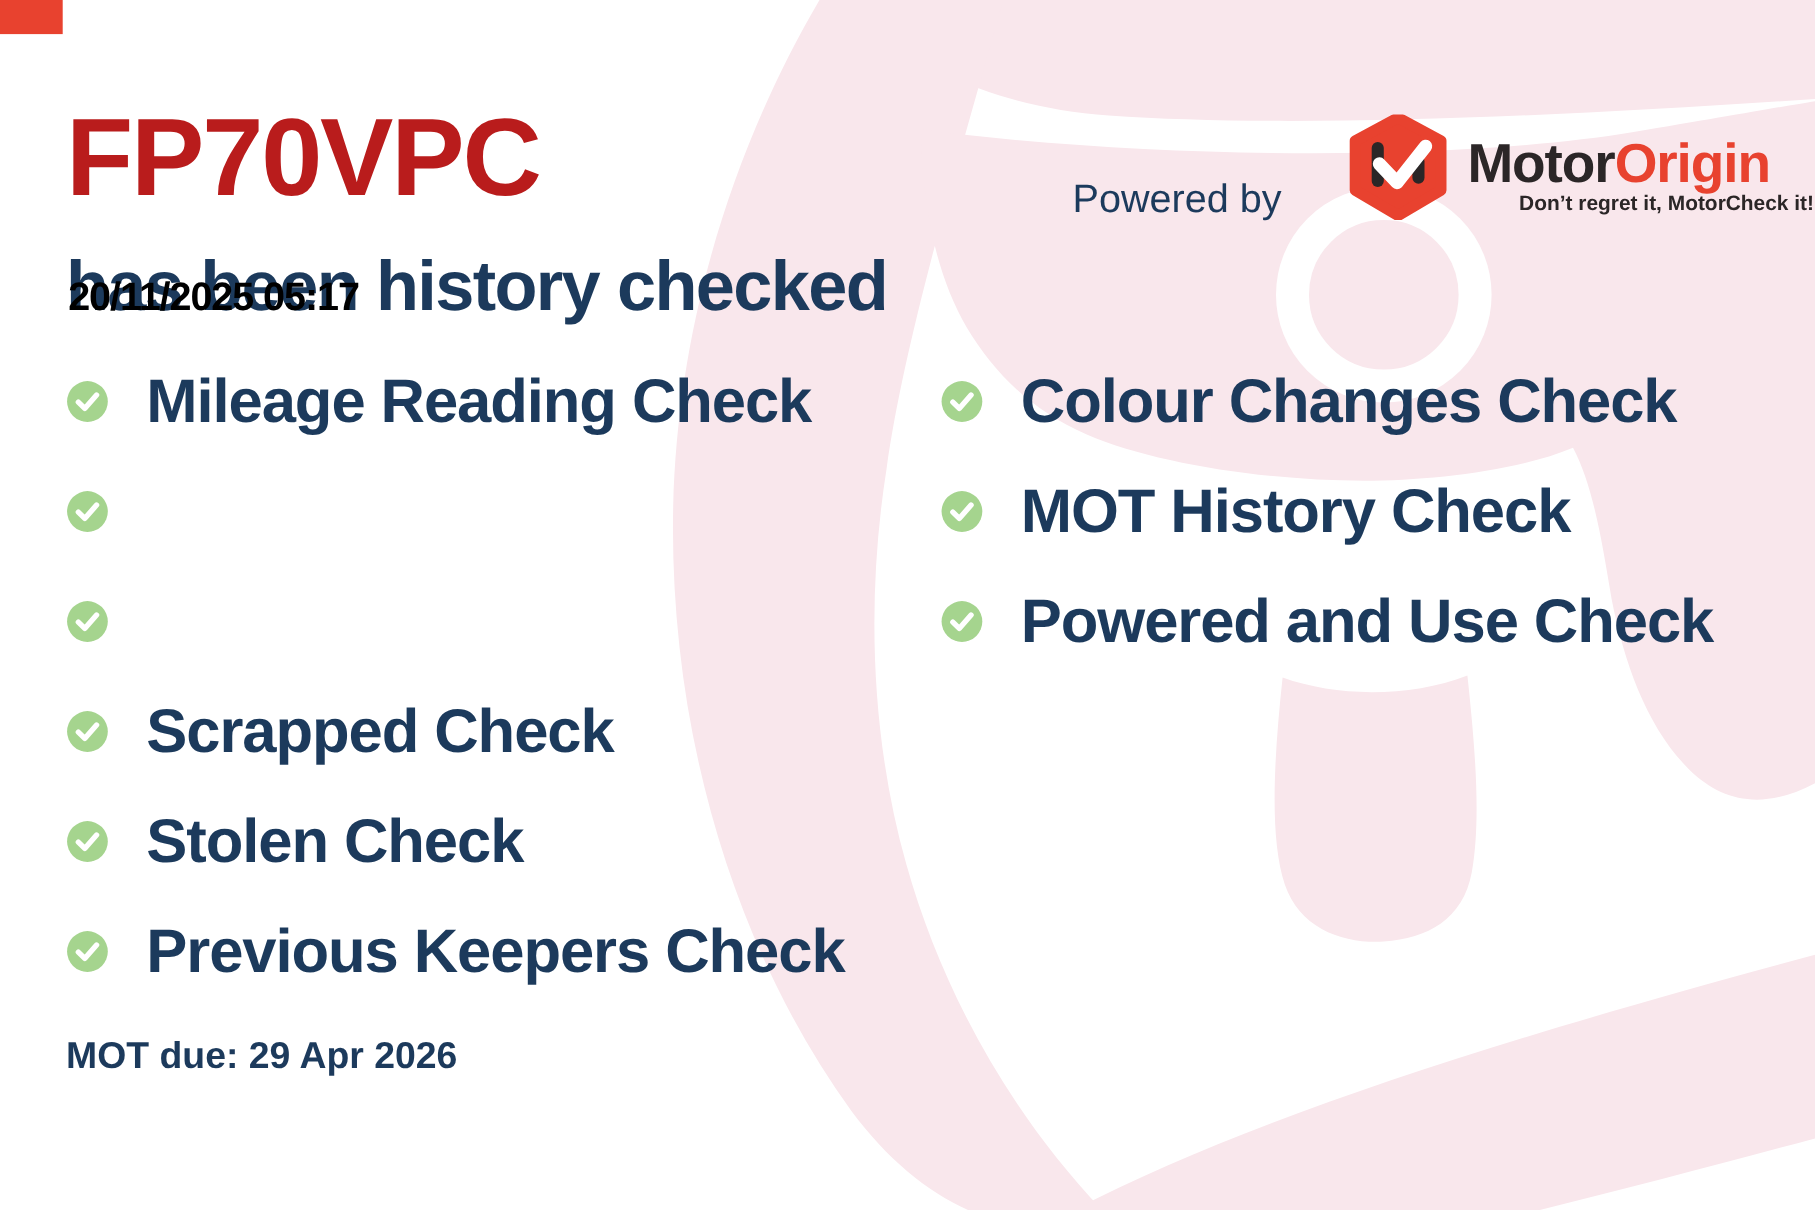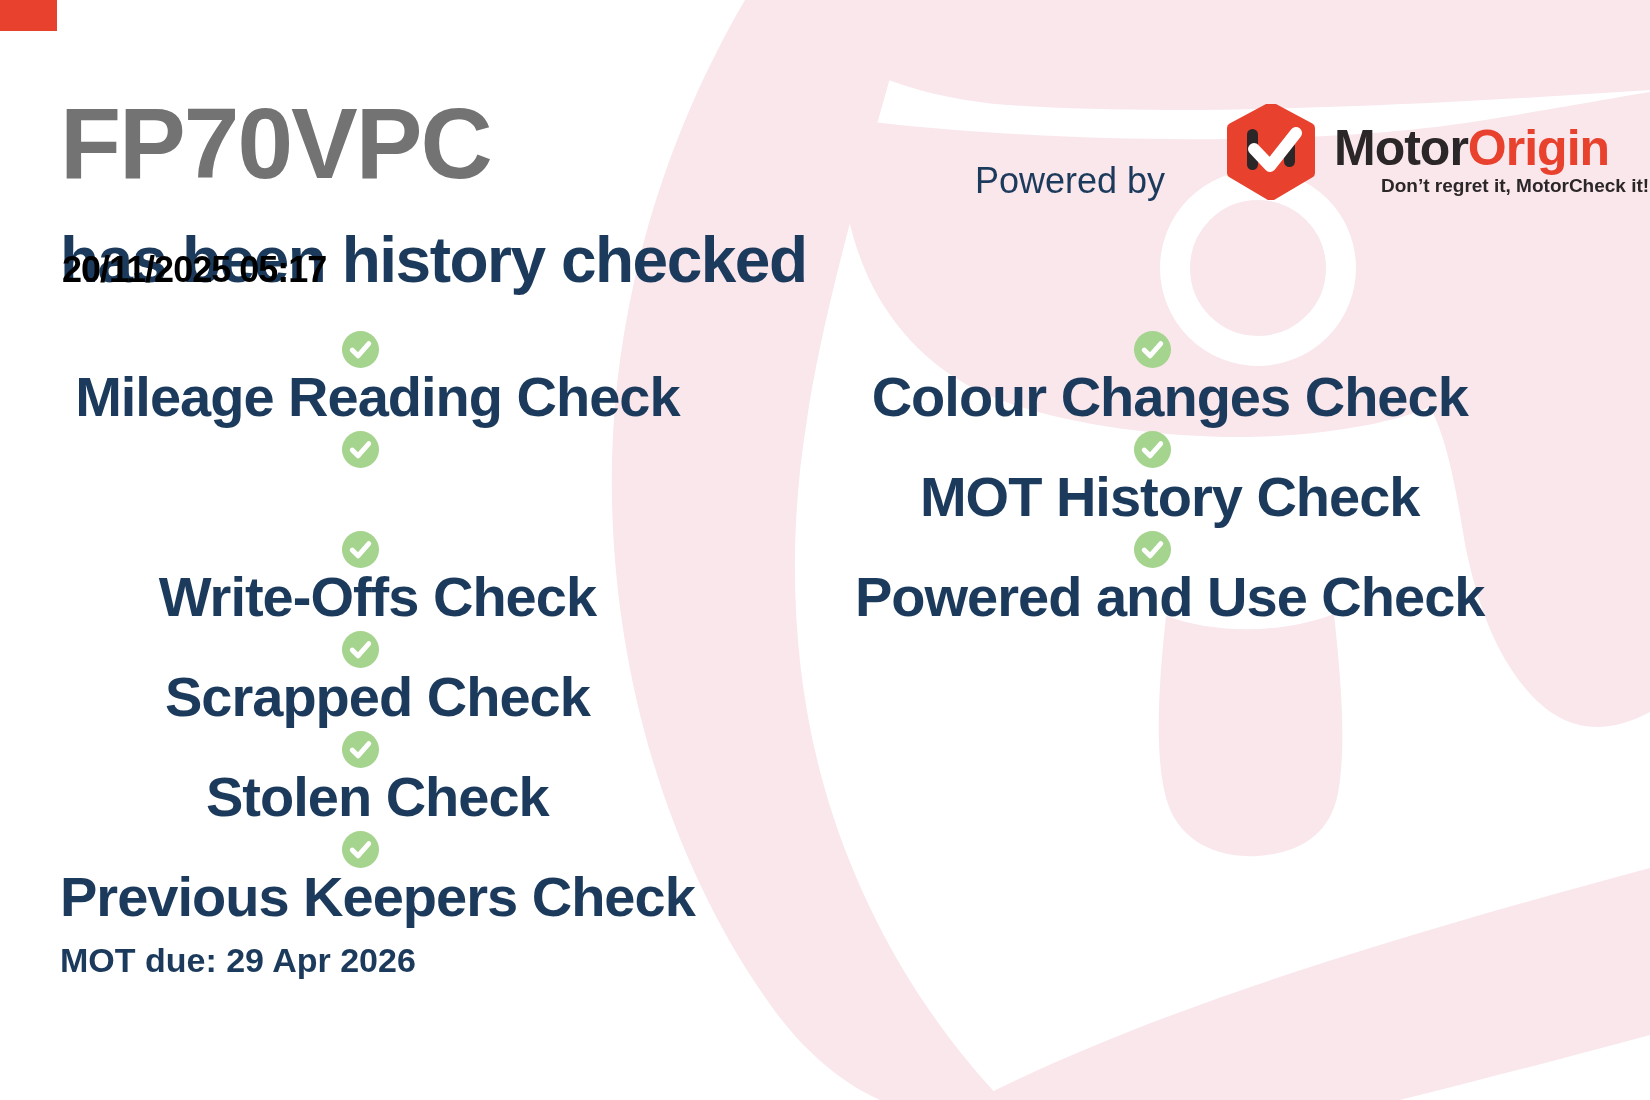--- a/index.html
+++ b/index.html
@@ -8,35 +8,35 @@
     background:#ffffff;
     font-family:"Liberation Sans", sans-serif;
     color:#1c3a5c;
   }
   .bg-wheel{position:absolute;left:0;top:0;width:1650px;height:1100px;z-index:0;}
   .corner-accent{position:absolute;left:0;top:0;width:57px;height:31px;background:#e8422f;z-index:3;}
   .content{position:absolute;left:0;top:0;width:1650px;height:1100px;z-index:2;}
 
   .reg-title{
     position:absolute;left:60px;top:93px;
-    font-size:100px;font-weight:700;line-height:1;letter-spacing:-2px;color:#737373;
+    font-size:100px;font-weight:700;line-height:1;letter-spacing:-2px;color:#b91c1c;
   }
   .subtitle{
     position:absolute;left:60px;top:228px;
     font-size:64px;font-weight:700;line-height:1;letter-spacing:-1.5px;color:#1c3a5c;
   }
   .timestamp{
     position:absolute;left:62px;top:252px;
     font-size:36px;font-weight:700;line-height:1;letter-spacing:-1px;color:#000000;
   }
 
   .check-list{position:absolute;top:330px;}
   .check-list.left{left:60px;}
   .check-list.right{left:855px;}
-  .check-item{display:flex;align-items:center;height:70px;margin-bottom:30px;flex-direction:column;}
+  .check-item{display:flex;align-items:center;height:70px;margin-bottom:30px;}
   .tick{width:39px;height:40px;flex:0 0 39px;margin-right:34px;}
   .check-label{
     font-size:56px;font-weight:700;letter-spacing:-1px;color:#1c3a5c;white-space:nowrap;line-height:1;
   }
 
   .mot-due{
     position:absolute;left:60px;top:943px;
     font-size:34px;font-weight:700;line-height:1;color:#1c3a5c;
   }
 
@@ -95,21 +95,20 @@
       <svg class="tick" viewBox="0 0 40 40">
           <circle cx="20" cy="20" r="19" fill="#a5d48e"></circle>
           <path d="M11.5 20.5 L17.5 26.5 L28.5 14" fill="none" stroke="#ffffff" stroke-width="5" stroke-linecap="round" stroke-linejoin="round"></path>
         </svg>
     </div>
     <div class="check-item">
       <svg class="tick" viewBox="0 0 40 40">
           <circle cx="20" cy="20" r="19" fill="#a5d48e"></circle>
           <path d="M11.5 20.5 L17.5 26.5 L28.5 14" fill="none" stroke="#ffffff" stroke-width="5" stroke-linecap="round" stroke-linejoin="round"></path>
         </svg>
-      <span class="check-label">Write-Offs Check</span>
     </div>
     <div class="check-item">
       <svg class="tick" viewBox="0 0 40 40">
           <circle cx="20" cy="20" r="19" fill="#a5d48e"></circle>
           <path d="M11.5 20.5 L17.5 26.5 L28.5 14" fill="none" stroke="#ffffff" stroke-width="5" stroke-linecap="round" stroke-linejoin="round"></path>
         </svg>
       <span class="check-label">Scrapped Check</span>
     </div>
     <div class="check-item">
       <svg class="tick" viewBox="0 0 40 40">

